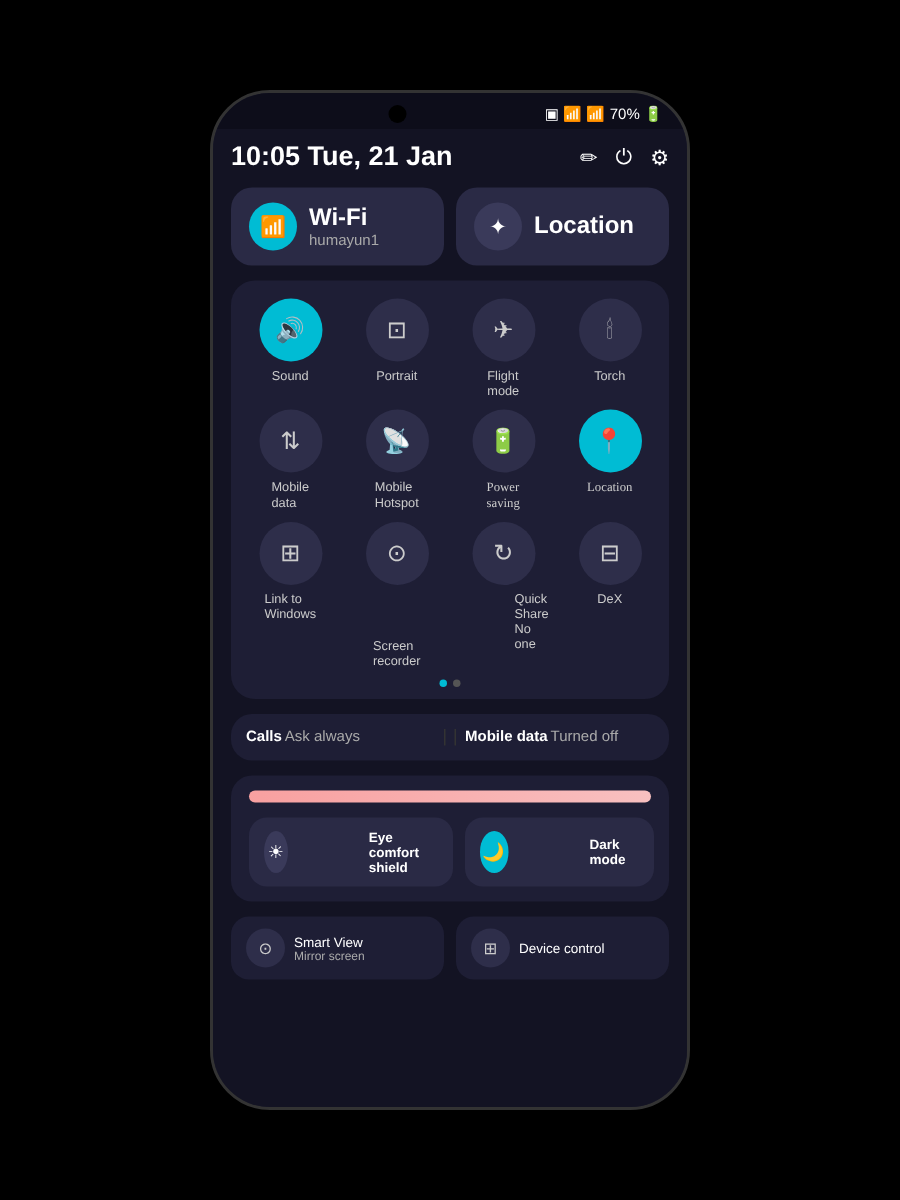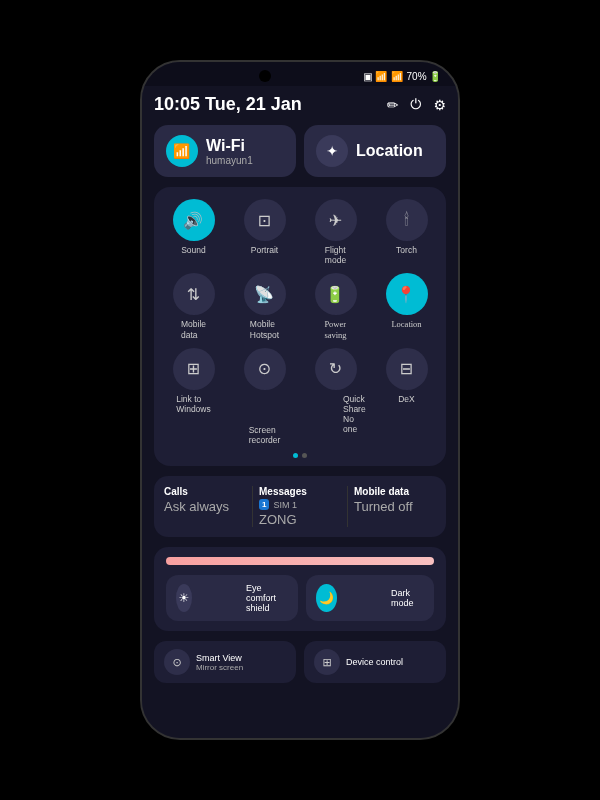--- a/index.html
+++ b/index.html
@@ -176,31 +176,31 @@
       background: #1e1e35;
       border-radius: 14px;
       padding: 10px;
       margin-bottom: 10px;
       display: flex;
       gap: 6px;
     }
     .sim-option {
       flex: 1;
       display: flex;
-      flex-direction: column;
+      flex-direction: row;
       gap: 2px;
     }
     .sim-option .sim-title {
       color: #fff;
       font-size: 10px;
       font-weight: 600;
     }
     .sim-option .sim-sub {
       color: #aaa;
-      font-size: 13px;
+      font-size: 10px;
     }
     .sim-option .sim-detail {
       display: flex;
       align-items: center;
       gap: 4px;
       font-size: 9px;
       color: #aaa;
     }
     .sim-num {
       background: #1976d2;
@@ -250,21 +250,21 @@
       justify-content: center;
       font-size: 12px;
       color: #fff;
     }
     .comfort-icon.moon-active {
       background: #00bcd4;
     }
     .comfort-label {
       color: #fff;
       font-size: 9px;
-      font-weight: 400;
+      font-weight: 700;
       padding-left: 48px;
     }
     .bottom-row {
       display: flex;
       gap: 8px;
       margin-bottom: 6px;
     }
     .bottom-tile {
       flex: 1;
       background: #1e1e35;
@@ -402,28 +402,20 @@
         <div class="page-dot"></div>
       </div>
     </div>
 
     <div class="sim-section">
       <div class="sim-option">
         <div class="sim-title">Calls</div>
         <div class="sim-sub">Ask always</div>
       </div>
       <div class="sim-divider"></div>
-      <div class="sim-option">
-        <div class="sim-title">Messages</div>
-        <div class="sim-detail">
-          <span class="sim-num">1</span>
-          <span>SIM 1</span>
-        </div>
-        <div class="sim-sub">ZONG</div>
-      </div>
       <div class="sim-divider"></div>
       <div class="sim-option">
         <div class="sim-title">Mobile data</div>
         <div class="sim-sub">Turned off</div>
       </div>
     </div>
 
     <div class="brightness-section">
       <div class="brightness-bar"></div>
       <div class="comfort-row" id="comfort-row">

